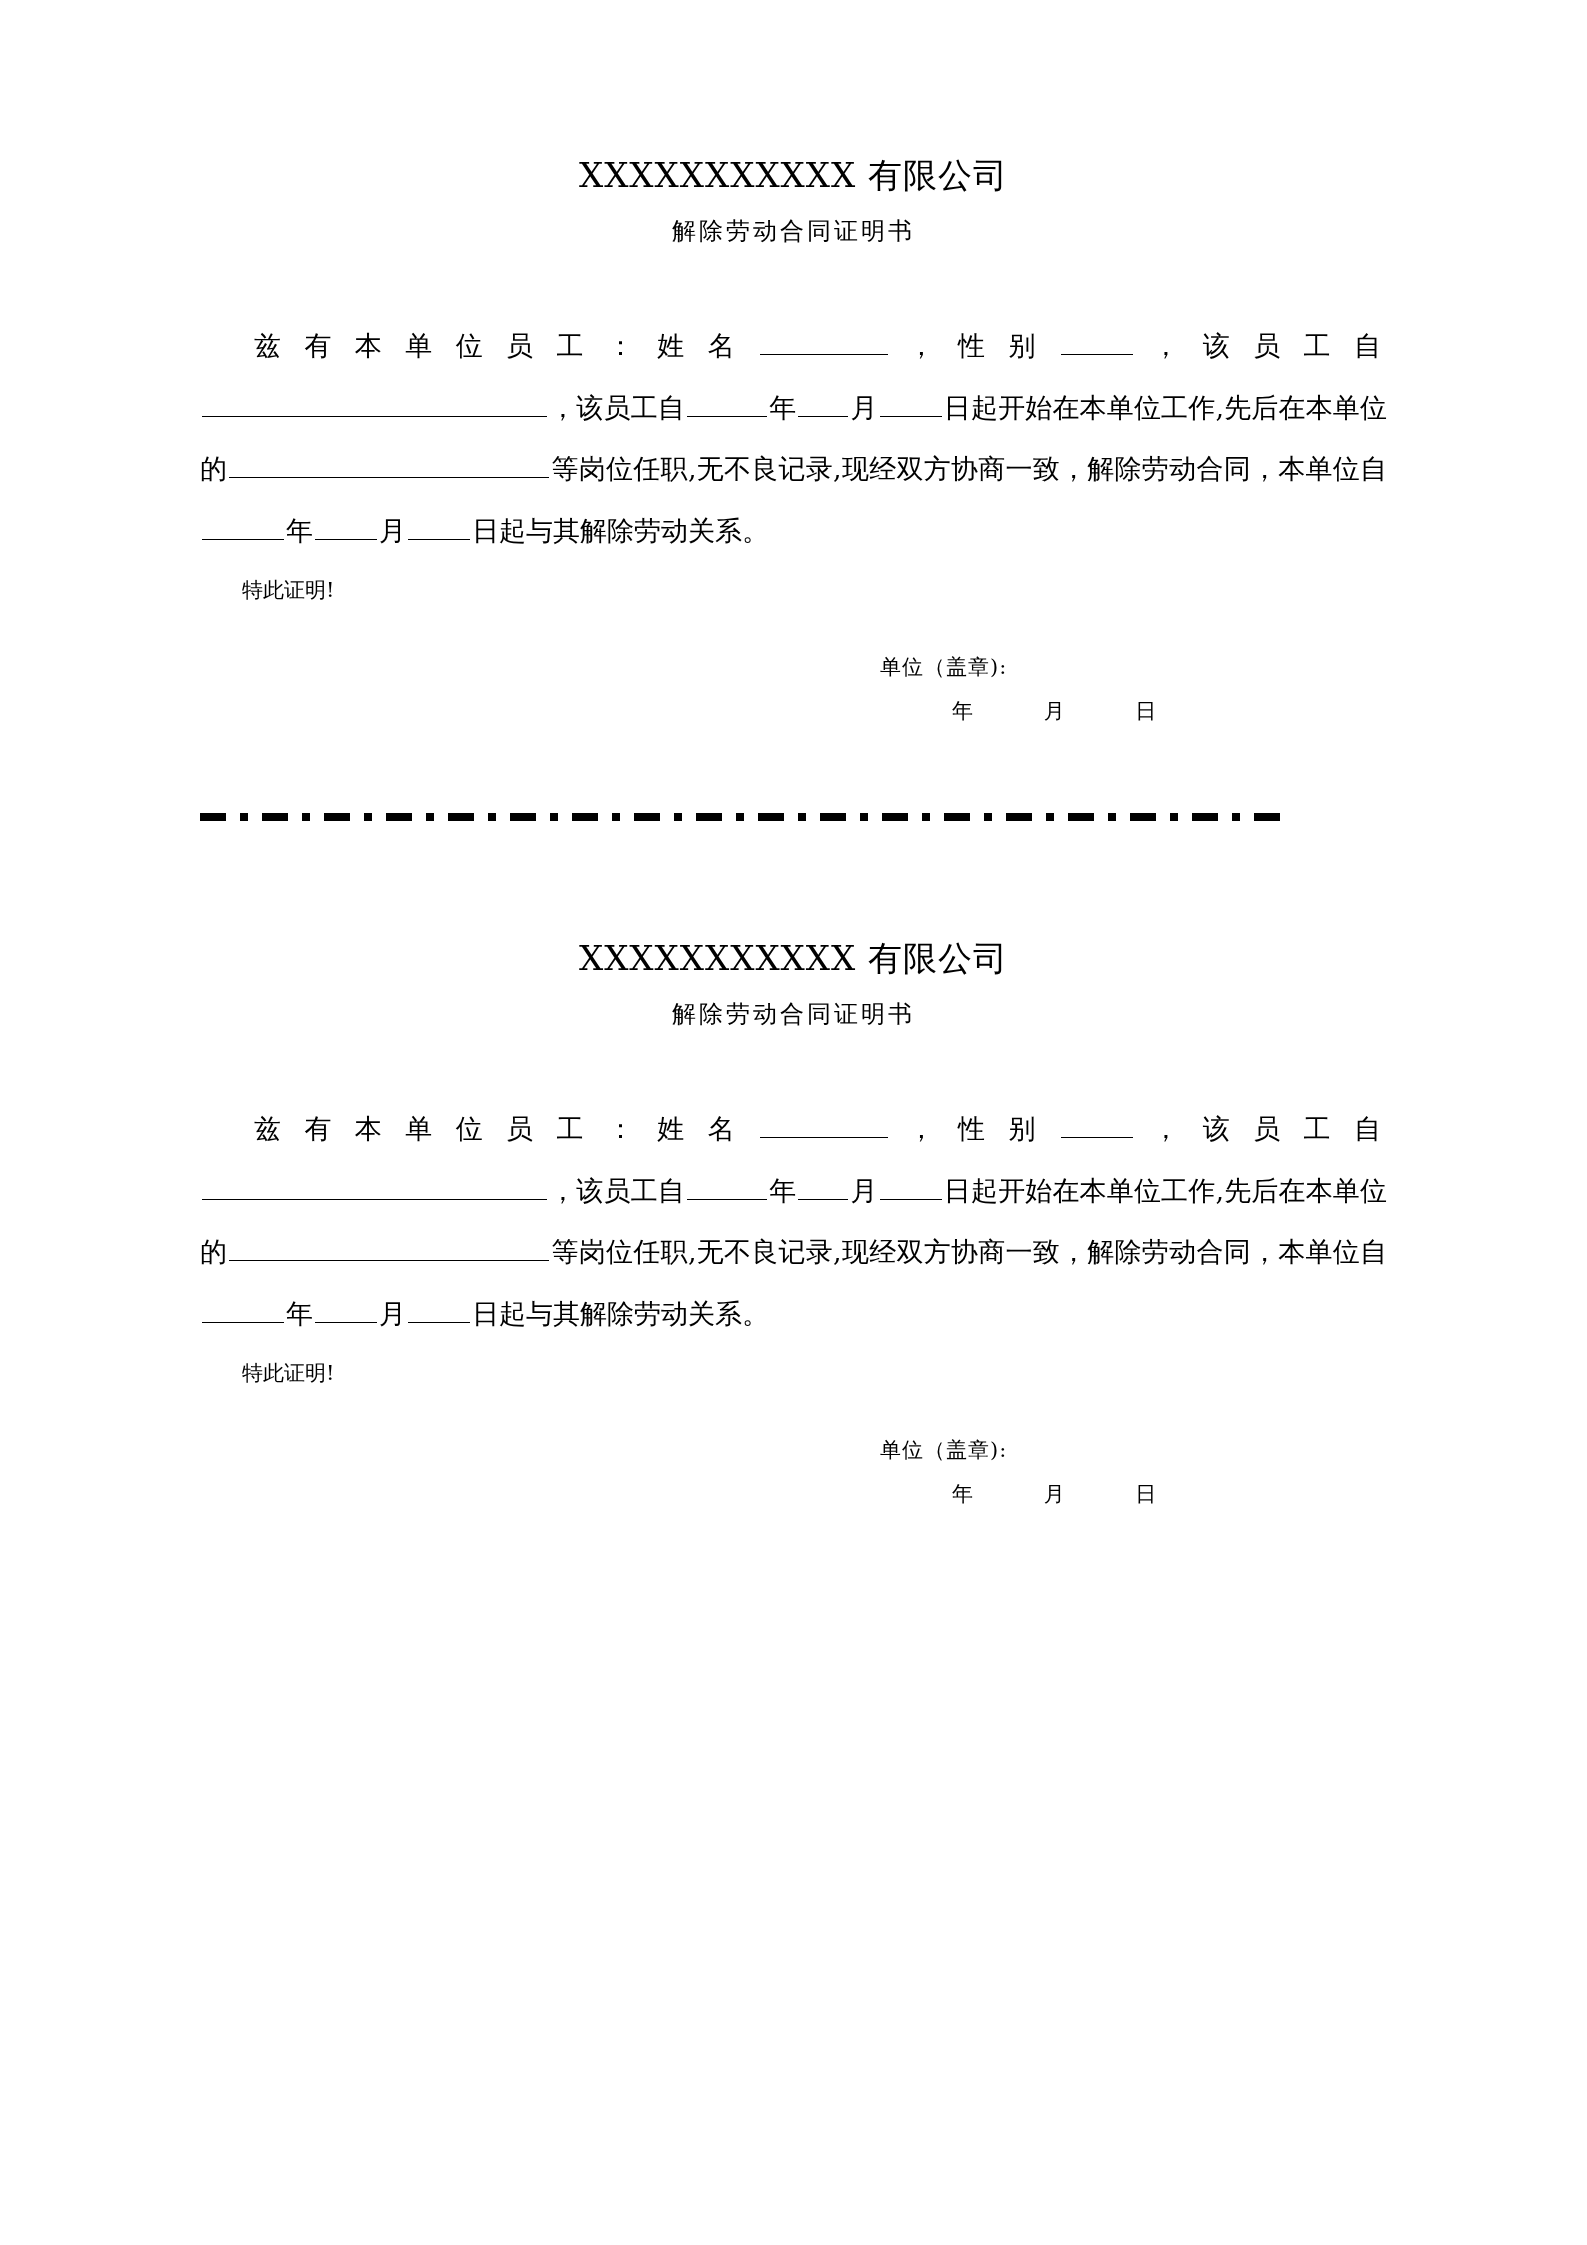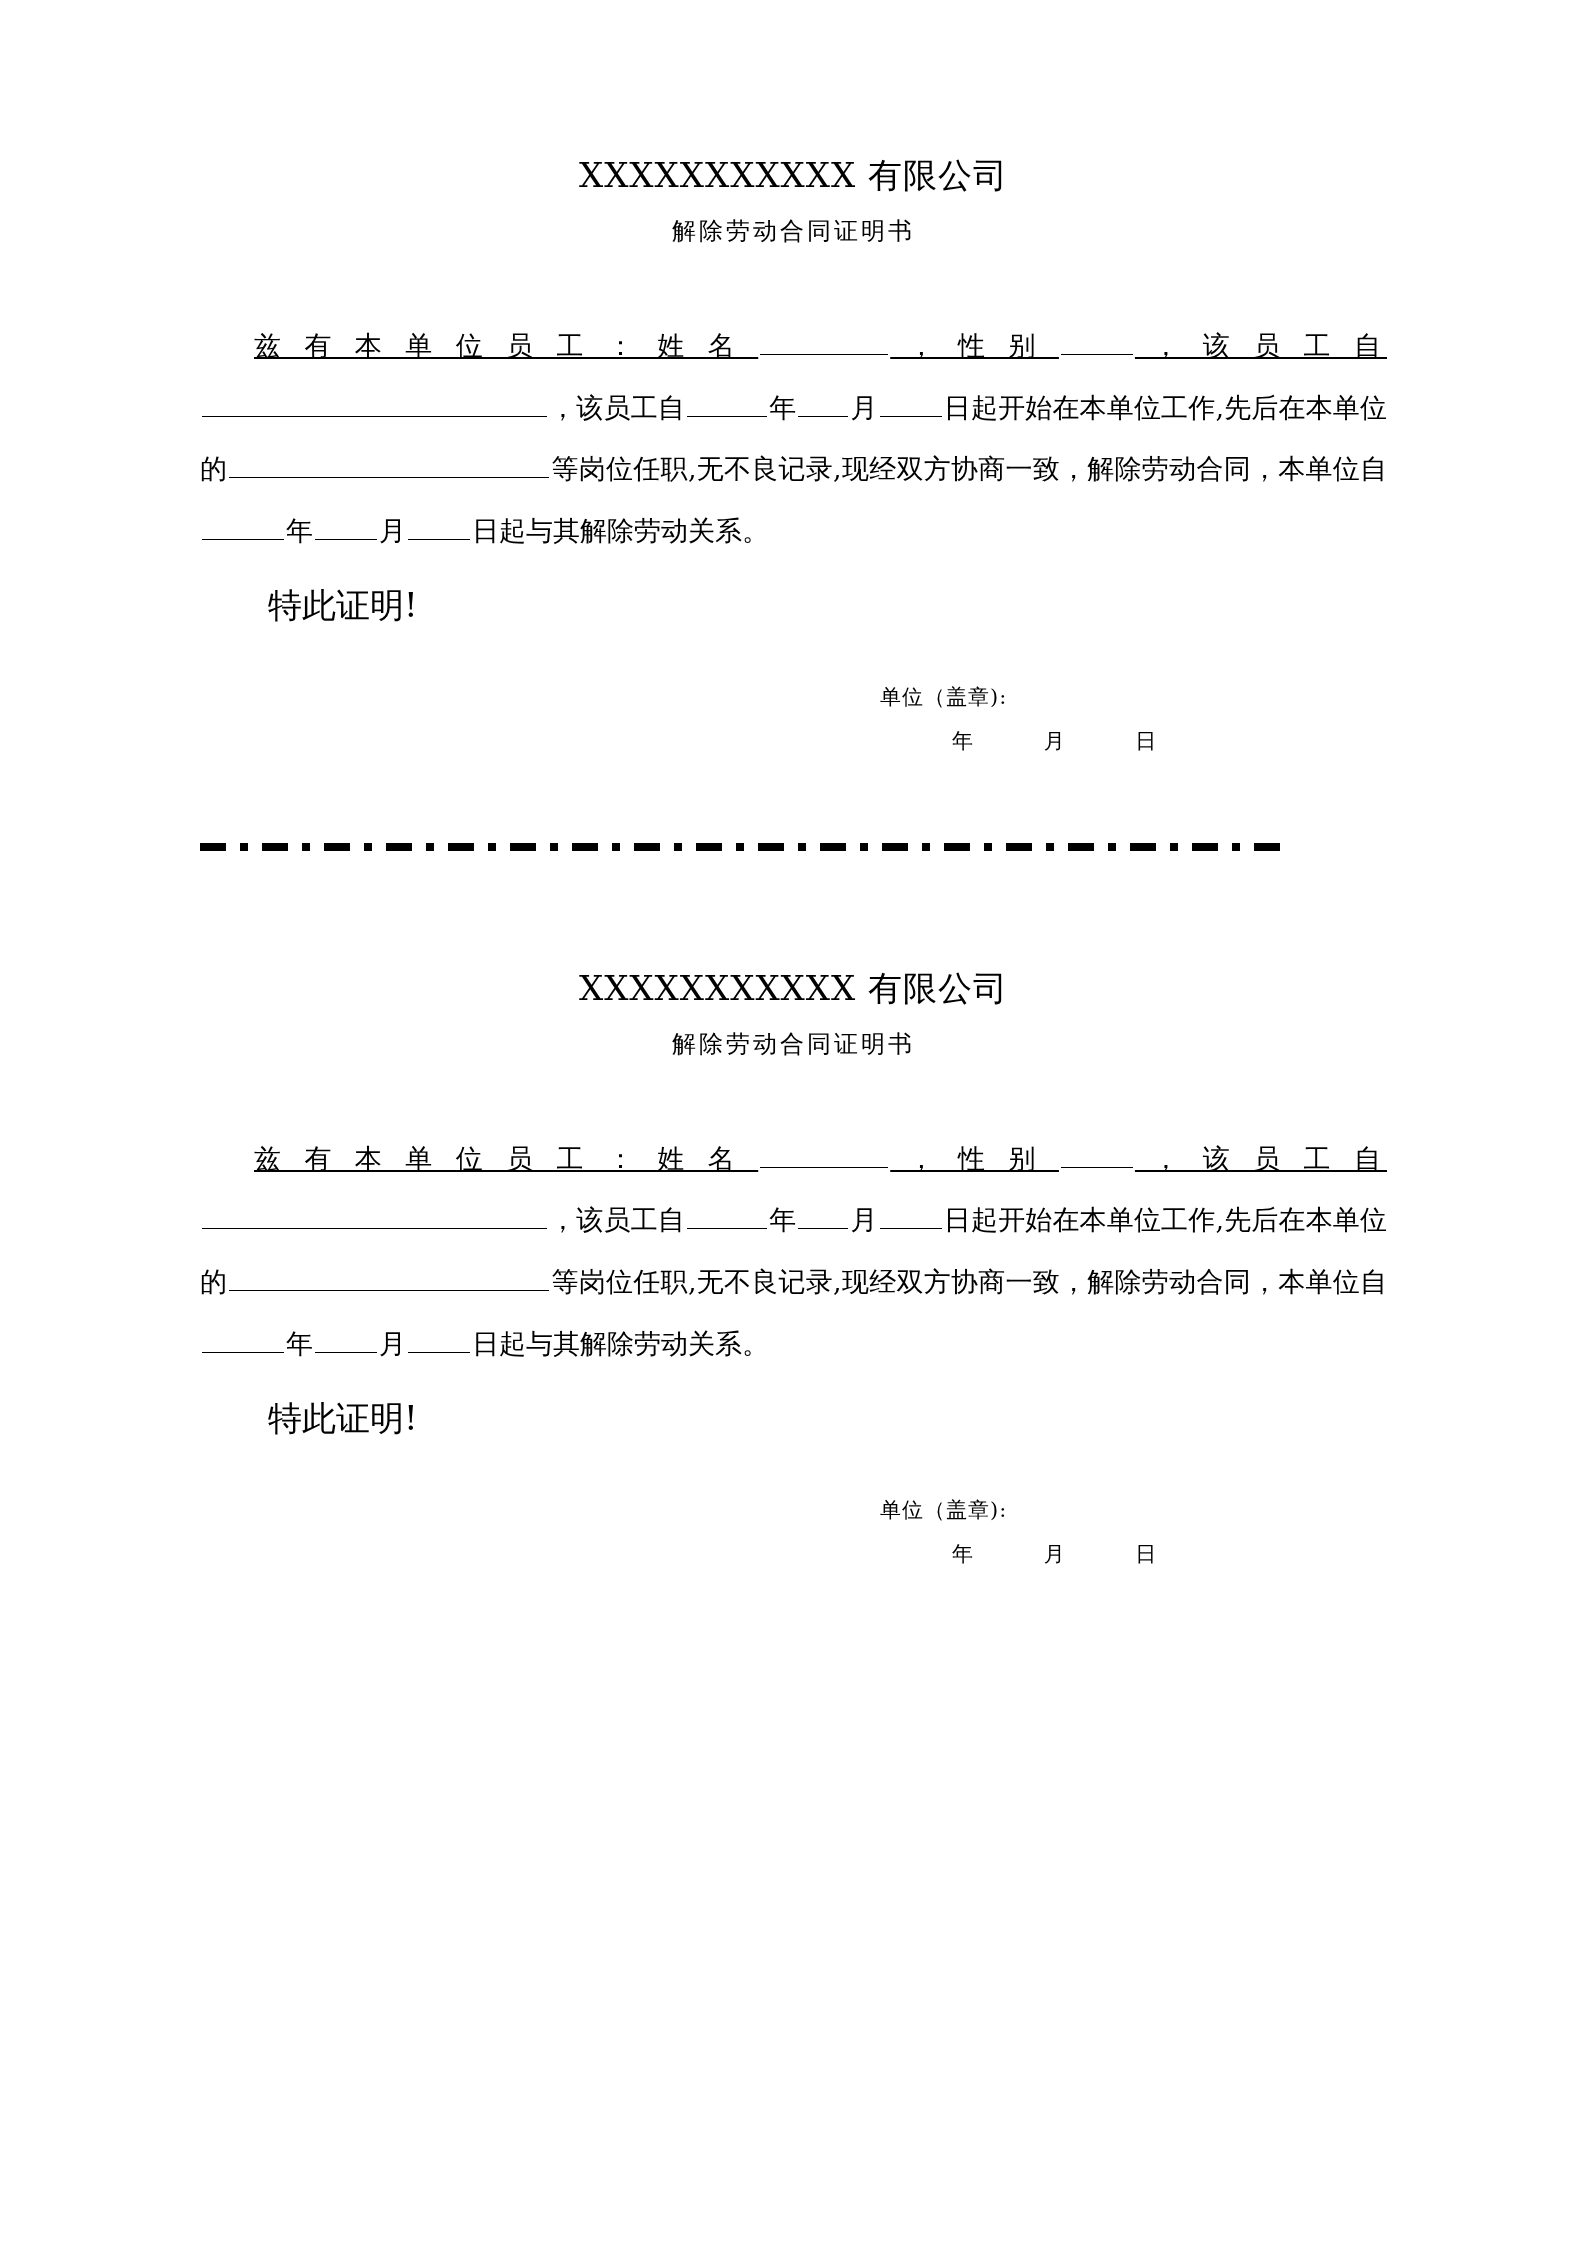--- a/index.html
+++ b/index.html
@@ -73,26 +73,25 @@
   .bl-y1     { width: 80px; }
   .bl-m1     { width: 50px; }
   .bl-d1     { width: 62px; }
   .bl-post   { width: 320px; }
   .bl-y2     { width: 82px; }
   .bl-m2     { width: 62px; }
   .bl-d2     { width: 62px; }
 
   .line-spaced {
     letter-spacing: 6px;
-    text-decoration: underline;
   }
 
   .note {
     margin: 6px 0 0 0;
-    font-size: 34px;
+    font-size: 21px;
     text-indent: 2em;
     line-height: 2.28;
   }
 
   .sign-block {
     margin-top: 30px;
     font-size: 21px;
     line-height: 2.1;
   }
   .sign-unit {

